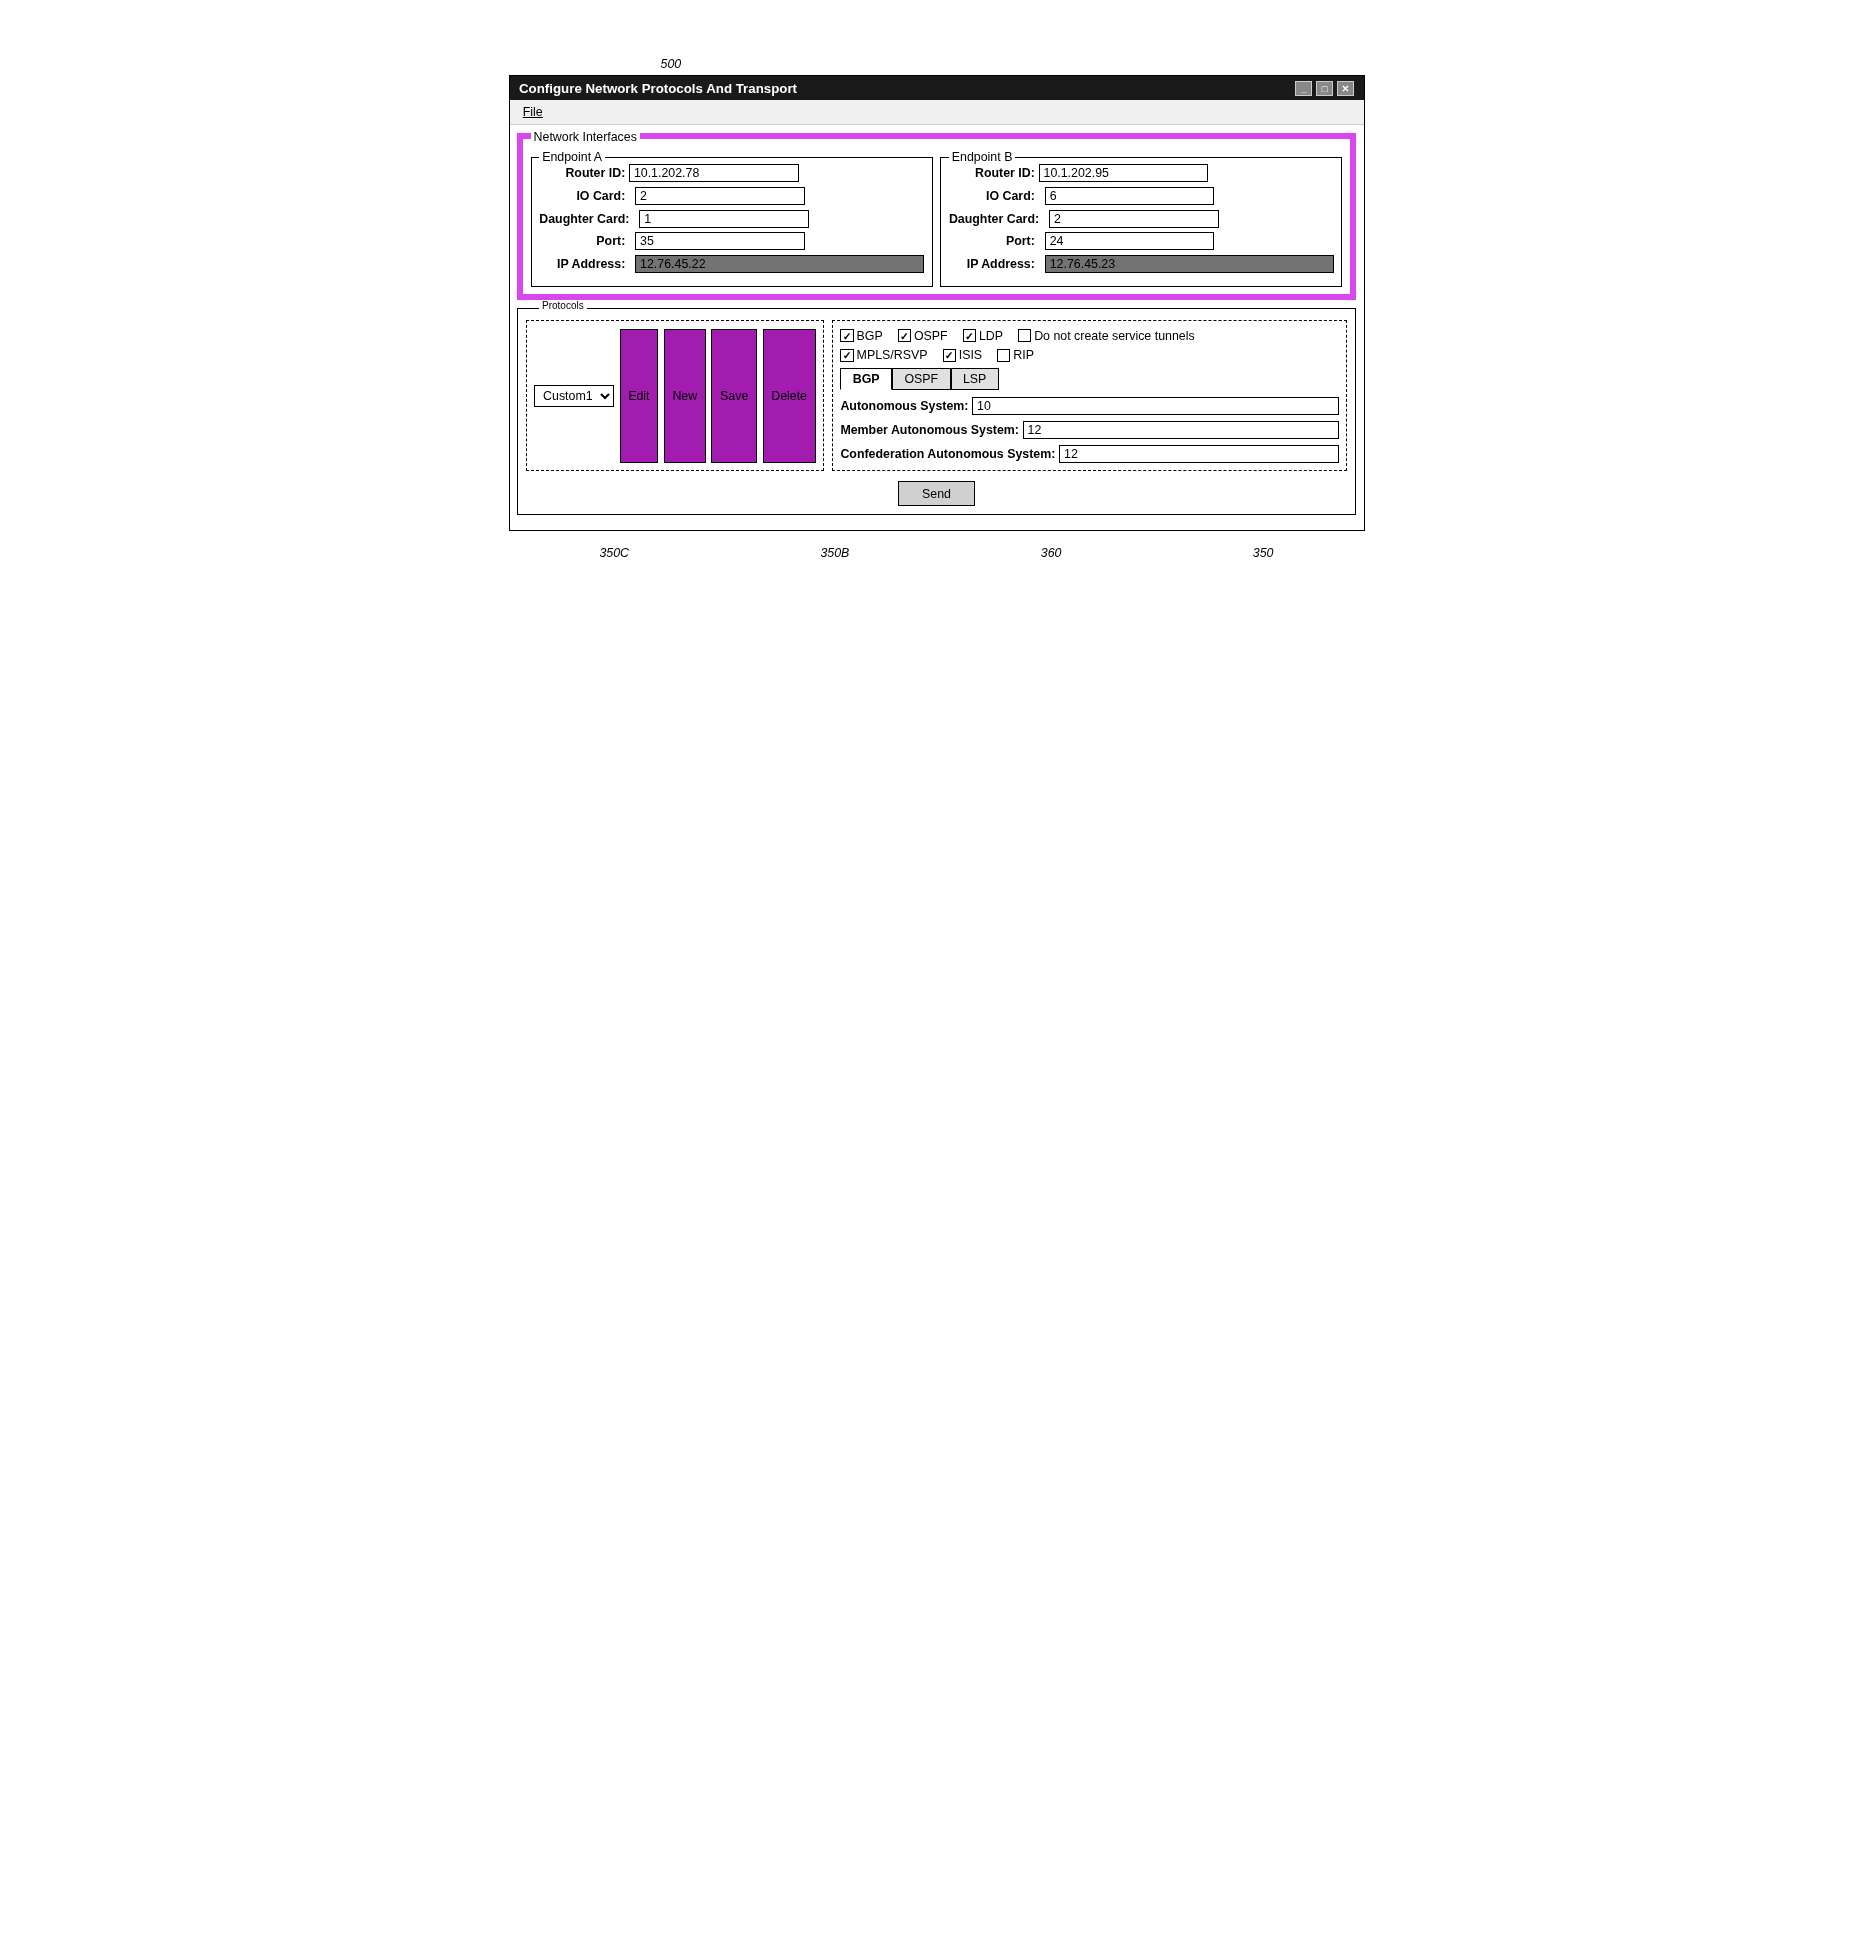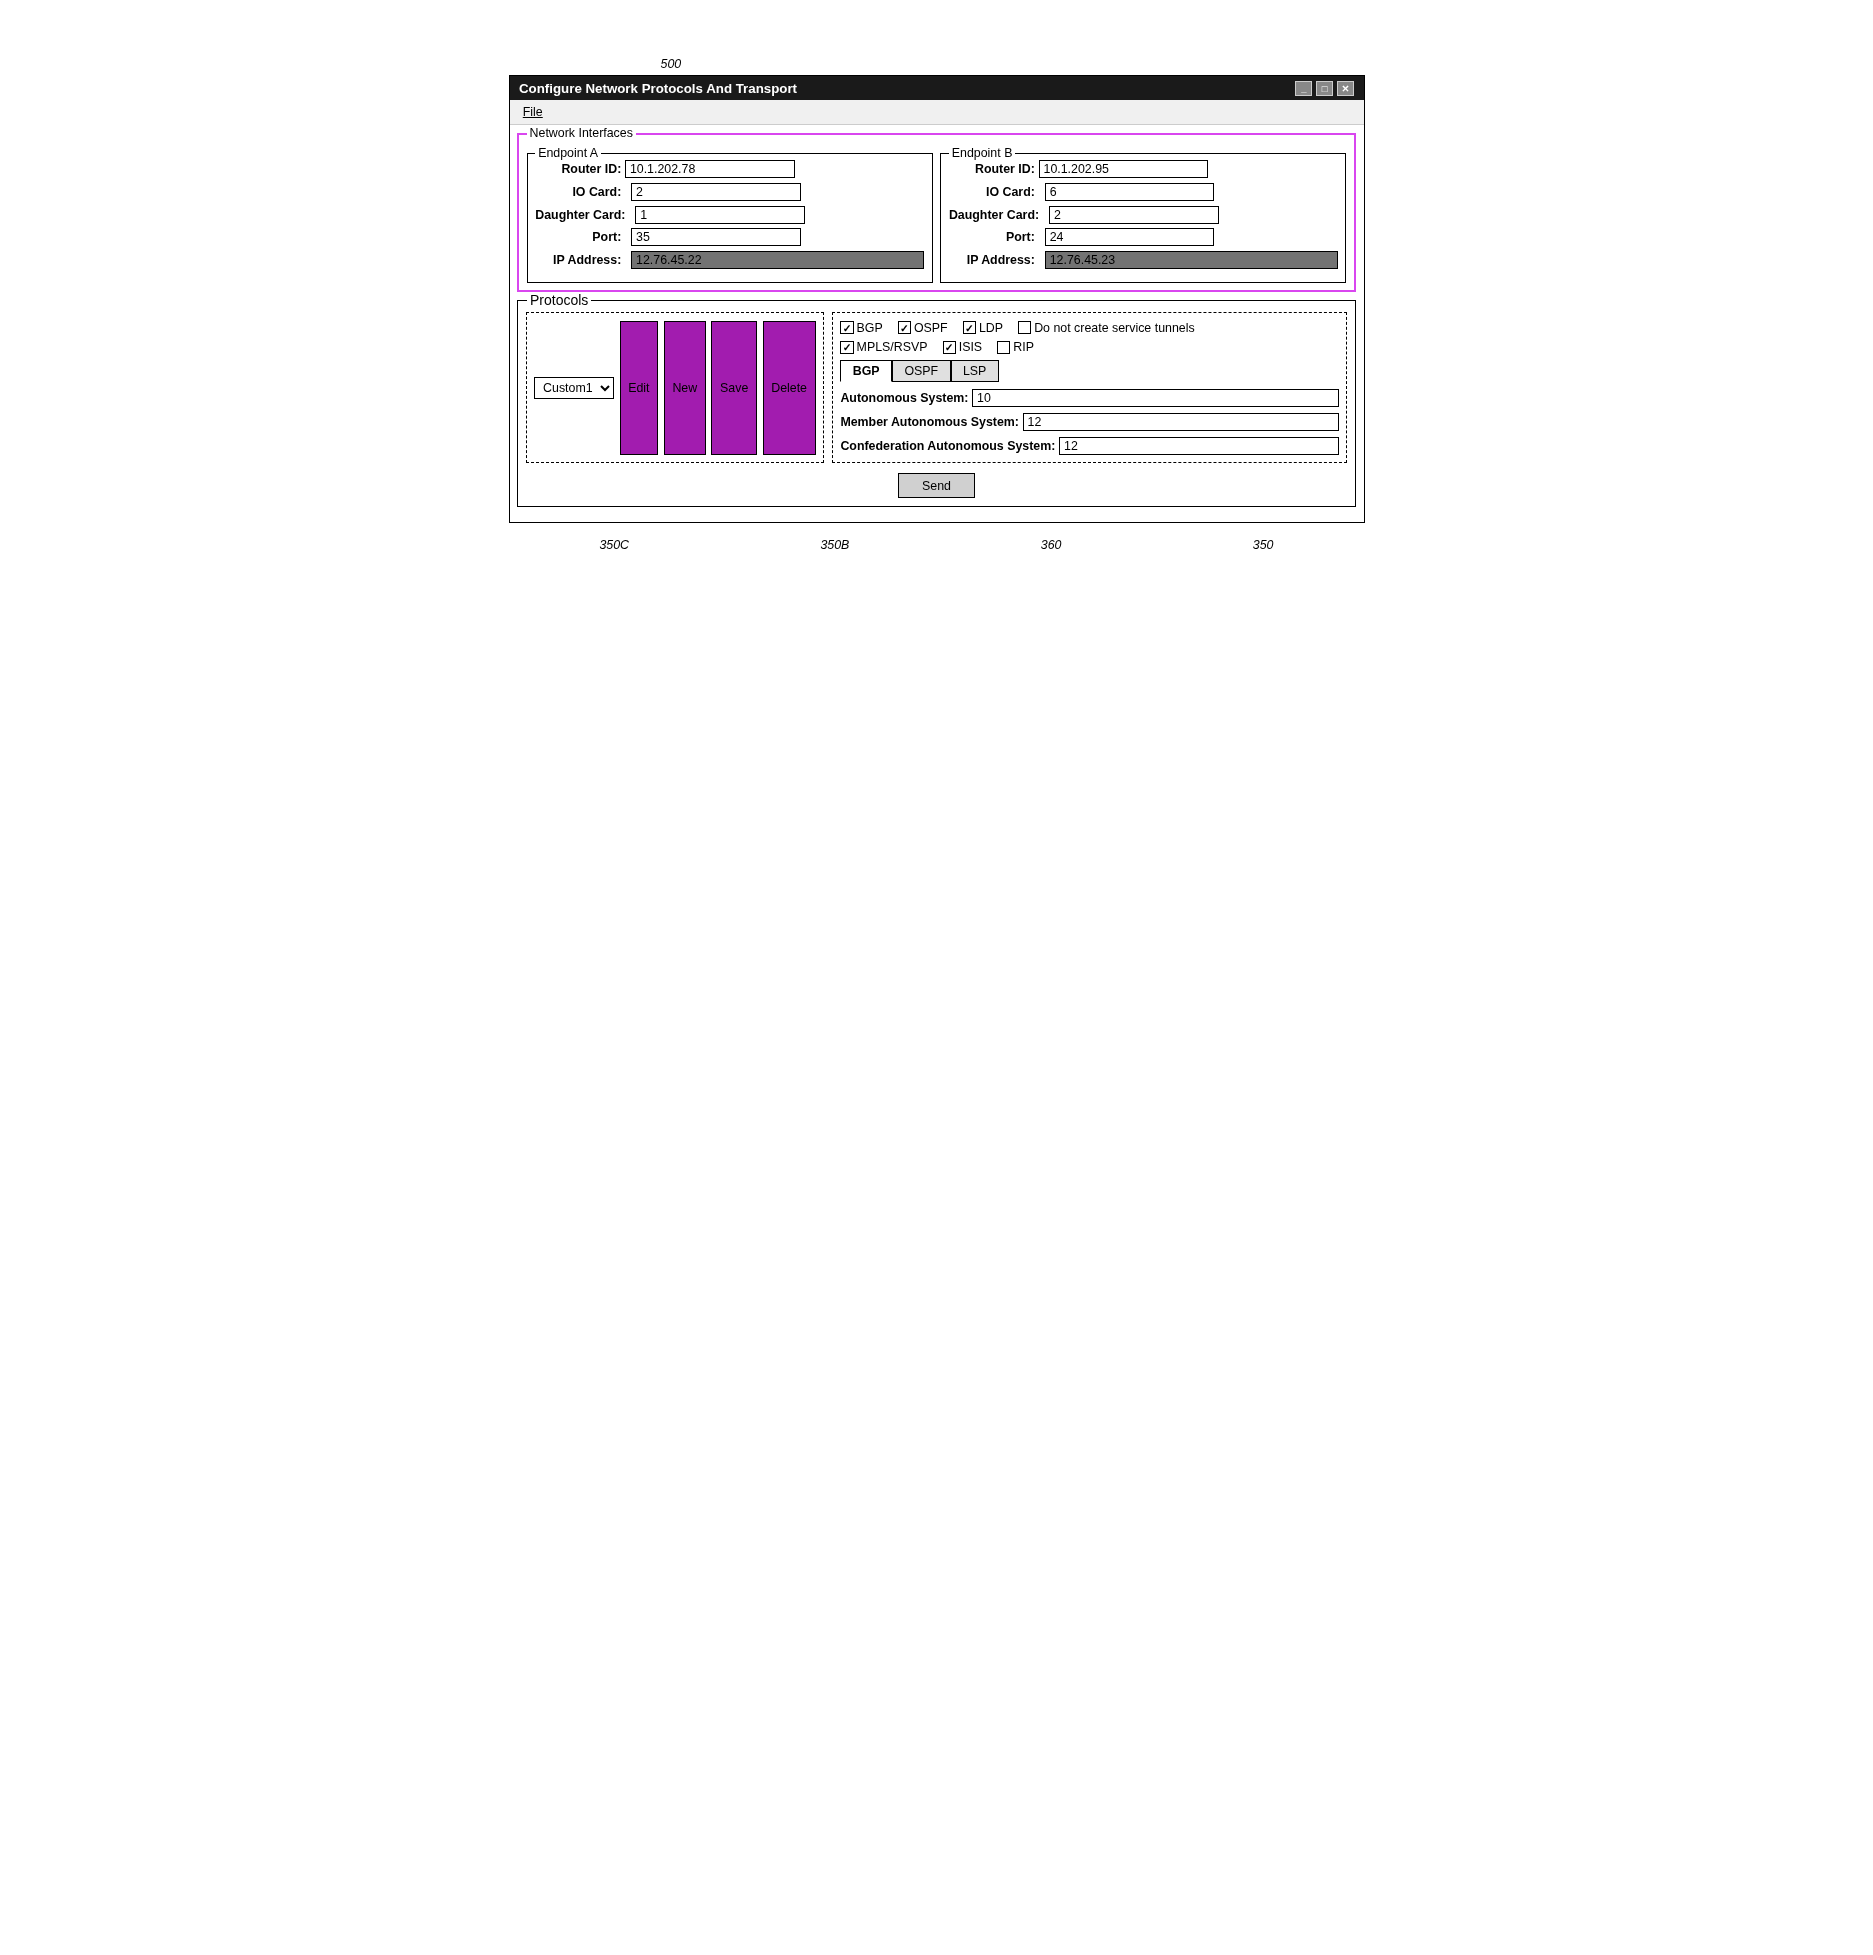--- a/index.html
+++ b/index.html
@@ -67,21 +67,21 @@
       text-decoration: underline;
     }
 
     
     .main-content {
       padding: 7.6px;
     }
 
     
     .section-group {
-      border: 2px solid #d946ef;
+      border: 6px solid #d946ef;
       padding: 5.7px 7.6px 7.6px 7.6px;
       margin-bottom: 7.6px;
       position: relative;
     }
 
     .section-label {
       position: absolute;
       top: -8.6px;
       left: 7.6px;
       background: #fff;
@@ -155,24 +155,24 @@
     
     .protocols-section {
       border: 1px solid #000;
       padding: 7.6px;
       position: relative;
     }
 
     .protocols-label {
       position: absolute;
       top: -8.6px;
-      left: 9px;
+      left: 21px;
       background: #fff;
       padding: 0 2.9px;
-      font-size: 14px;
+      font-size: 10px;
     }
 
     .protocols-inner {
       display: flex;
       gap: 7.6px;
       margin-top: 3.8px;
     }
 
     
     .protocols-left {

